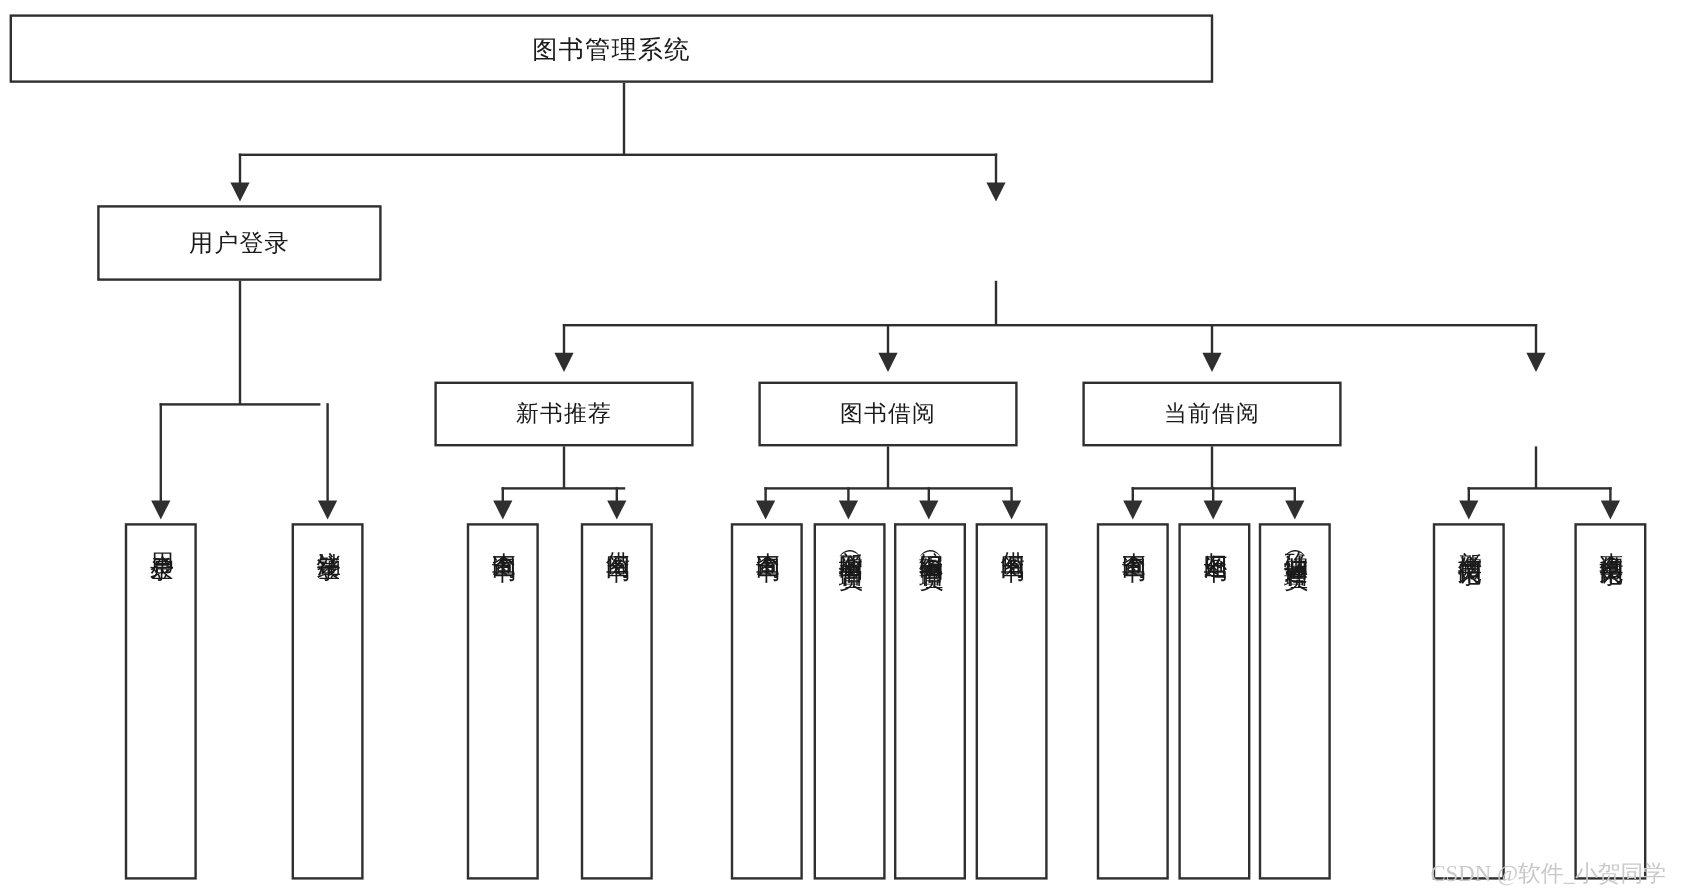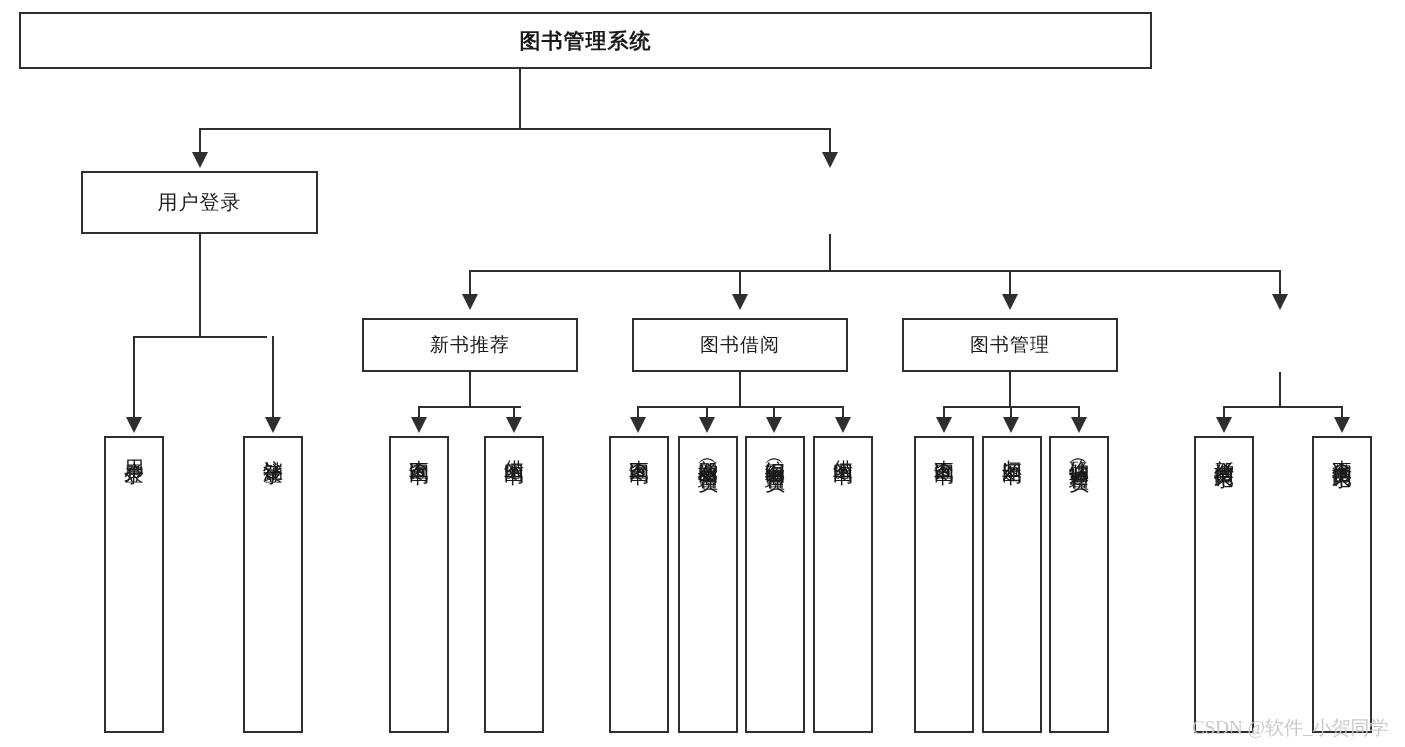--- a/index.html
+++ b/index.html
@@ -79,21 +79,21 @@
     white-space: nowrap;
     user-select: none;
     font-family: Liberation Serif, serif;
   }
 </style>
 </head>
 <body>
 
 <div id="canvas">
 
-  <div class="node root" style="left:19px; top:12px; width:1133px; height:57px;font-weight:bold;">
+  <div class="node root" style="left:8px; top:12px; width:1003px; height:57px;">
     <span>图书管理系统</span>
   </div>
 
   <div class="vline" style="left:519px; top:69px; height:60px;"></div>
 
   <div class="hline" style="left:199px; top:128px; width:632px;"></div>
 
   <div class="vline" style="left:199px; top:128px; height:26px;"></div>
   <div class="arrow" style="left:192px; top:152px;"></div>
 
@@ -133,21 +133,21 @@
   <div class="vline" style="left:1279px; top:270px; height:26px;"></div>
   <div class="arrow" style="left:1272px; top:294px;"></div>
 
   <div class="node lvl3" style="left:632px; top:318px; width:216px; height:54px;">
     <span>图书借阅</span>
   </div>
   <div class="node lvl3" style="left:362px; top:318px; width:216px; height:54px;">
     <span>新书推荐</span>
   </div>
   <div class="node lvl3" style="left:902px; top:318px; width:216px; height:54px;">
-    <span>图书管理</span>
+    <span>当前借阅</span>
   </div>
 
   <div class="vline" style="left:469px; top:372px; height:35px;"></div>
   <div class="hline" style="left:418px; top:406px; width:103px;"></div>
   <div class="vline" style="left:418px; top:406px; height:12px;"></div>
   <div class="arrow" style="left:411px; top:417px;"></div>
   <div class="vline" style="left:513px; top:406px; height:12px;"></div>
   <div class="arrow" style="left:506px; top:417px;"></div>
 
   <div class="node leaf" style="left:389px; top:436px; width:60px; height:297px;">

